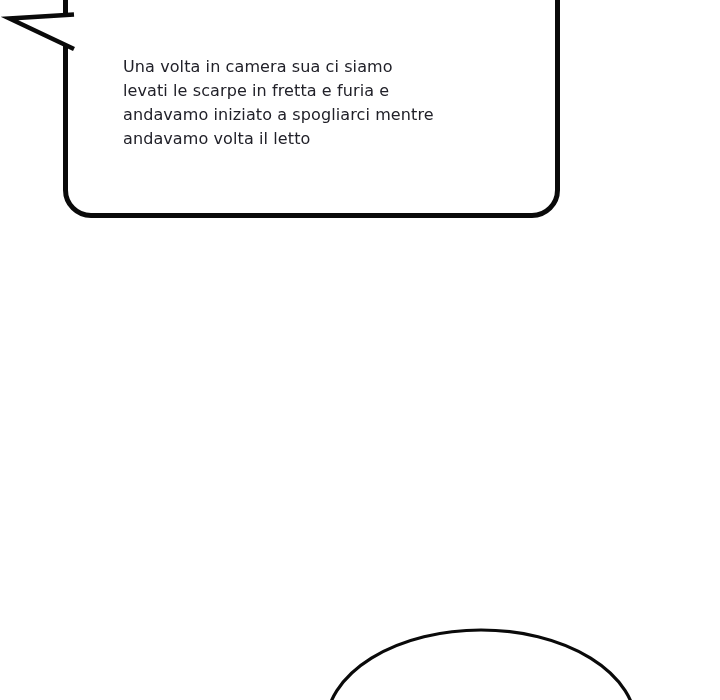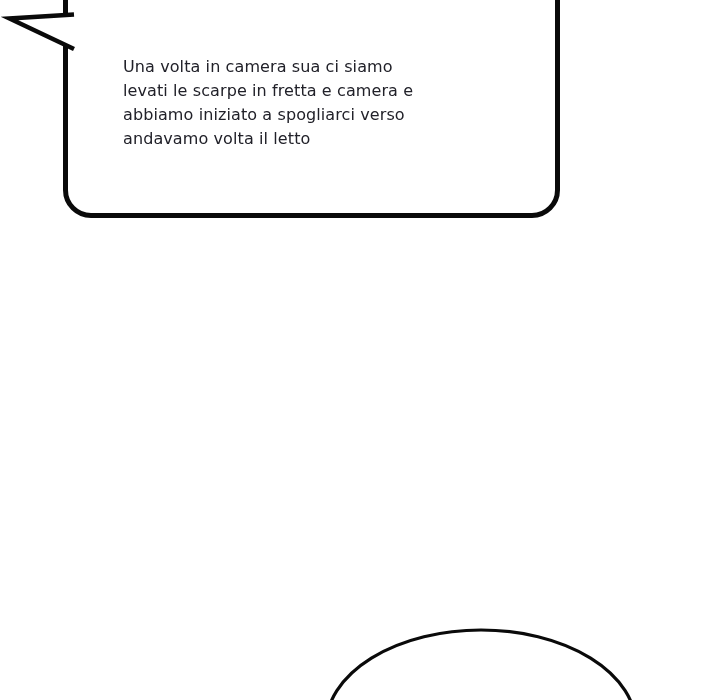--- a/index.html
+++ b/index.html
@@ -54,22 +54,22 @@
   }
 </style>
 </head>
 <body>
 
 <div class="panel">
 
   <div class="bubble-top">
     <div class="bubble-text">
       <div class="speech-line">Una volta in camera sua ci siamo</div>
-      <div class="speech-line">levati le scarpe in fretta e camera e</div>
-      <div class="speech-line">abbiamo iniziato a spogliarci verso</div>
+      <div class="speech-line">levati le scarpe in fretta e furia e</div>
+      <div class="speech-line">andavamo iniziato a spogliarci mentre</div>
       <div class="speech-line">andavamo volta il letto</div>
     </div>
   </div>
 
   <svg class="bubble-overlay" width="720" height="700" viewBox="0 0 720 700" xmlns="http://www.w3.org/2000/svg">
 
     <path d="M 74 14.5 L 9.5 18.5 L 74 49" fill="#ffffff" stroke="#0a0a0a" stroke-width="4.5" stroke-linejoin="miter" stroke-miterlimit="9"></path>
 
     <ellipse cx="481" cy="726" rx="155" ry="96" fill="#ffffff" stroke="#0a0a0a" stroke-width="3.2"></ellipse>
   </svg>

